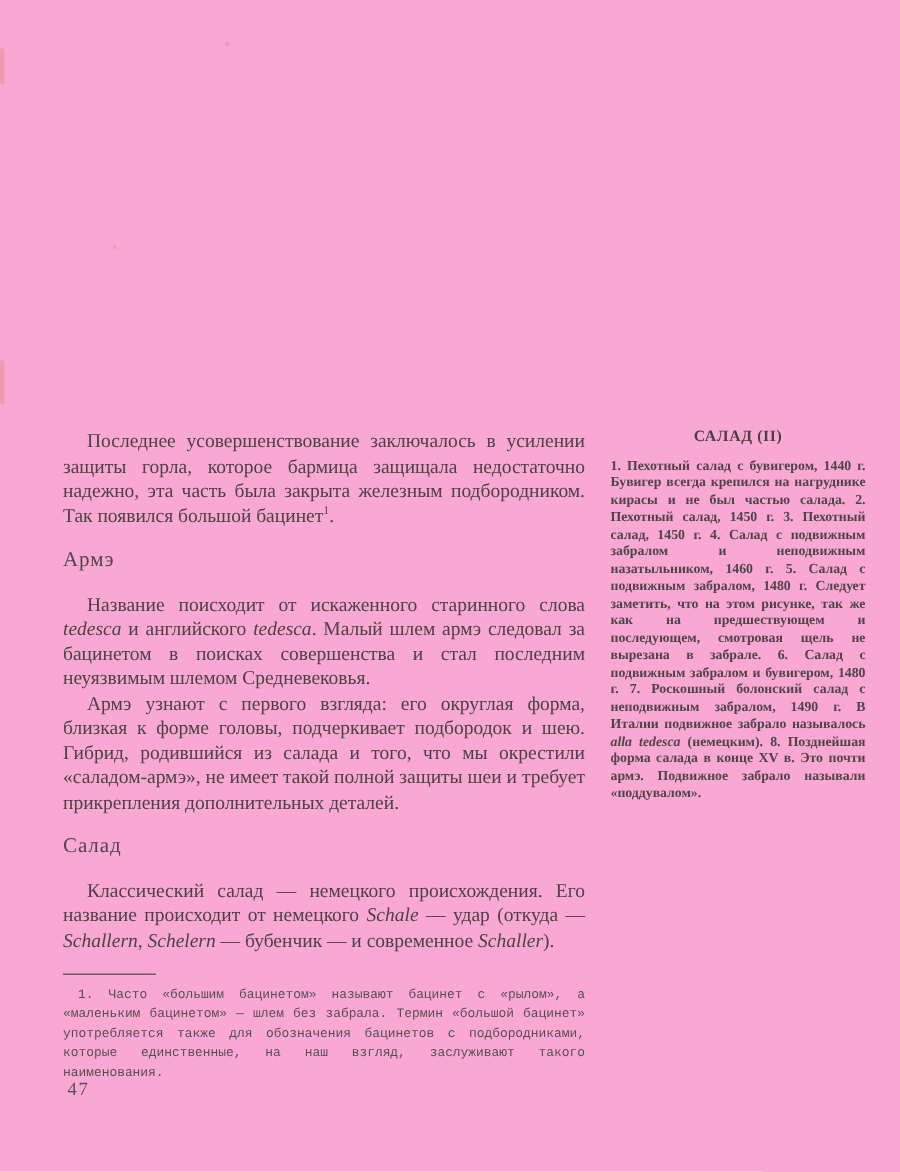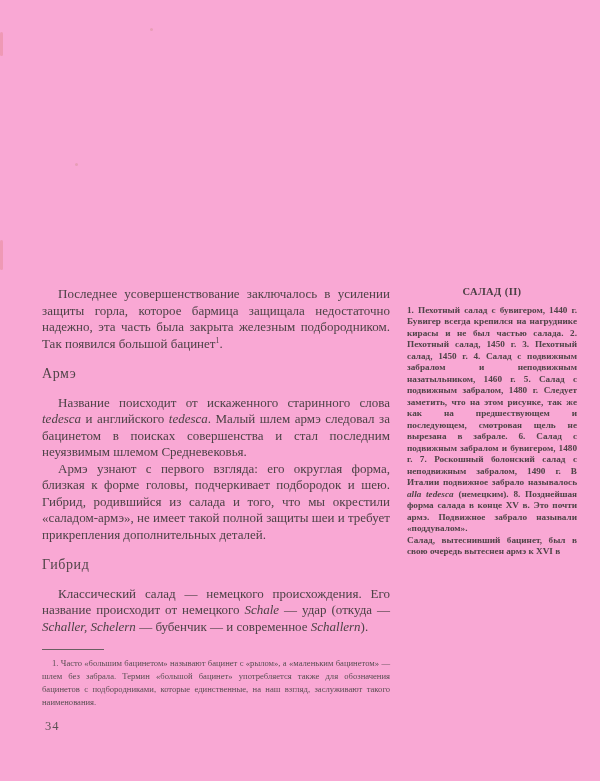--- a/index.html
+++ b/index.html
@@ -75,21 +75,21 @@
     left: 42px; top: 649px; width: 348px;
     font-size: 8.6px; line-height: 13px;
     text-align: justify;
     color: #574d51;
   }
   .footnote-rule {
     width: 62px; height: 0;
     border-top: 1px solid #6a5f62;
     margin: 0 0 7px 0;
   }
-  .footnote p { margin: 0; text-indent: 10px; }
+  .footnote p { margin: 0; text-indent: 10px; font-family: Liberation Mono, monospace; }
 
   
   .page-number {
     position: absolute;
     left: 45px; top: 719px;
     font-size: 12.5px;
     color: #5b5255;
     letter-spacing: 1px;
   }
 </style>
@@ -104,31 +104,30 @@
   <div class="speck" style="left:75px; top:163px;"></div>
 
   <div class="main-col">
     <p>Последнее усовершенствование заключалось в усилении защиты горла, которое бармица защищала недостаточно надежно, эта часть была закрыта железным подбородником. Так появился большой бацинет<sup>1</sup>.</p>
 
     <h2 class="section-heading">Армэ</h2>
 
     <p>Название поисходит от искаженного старинного слова <i>tedesca</i> и английского <i>tedesca</i>. Малый шлем армэ следовал за бацинетом в поисках совершенства и стал последним неуязвимым шлемом Средневековья.</p>
     <p>Армэ узнают с первого взгляда: его округлая форма, близкая к форме головы, подчеркивает подбородок и шею. Гибрид, родившийся из салада и того, что мы окрестили «саладом-армэ», не имеет такой полной защиты шеи и требует прикрепления дополнительных деталей.</p>
 
-    <h2 class="section-heading">Гибрид</h2>
+    <h2 class="section-heading">Салад</h2>
 
-    <p>Классический салад — немецкого происхождения. Его название происходит от немецкого <i>Schale</i> — удар (откуда — <i>Schaller, Schelern</i> — бубенчик — и современное <i>Schallern</i>).</p>
+    <p>Классический салад — немецкого происхождения. Его название происходит от немецкого <i>Schale</i> — удар (откуда — <i>Schallern, Schelern</i> — бубенчик — и современное <i>Schaller</i>).</p>
   </div>
 
   <div class="side-col">
     <h3 class="side-heading">САЛАД (II)</h3>
     <p>1. Пехотный салад с бувигером, 1440 г. Бувигер всегда крепился на нагруднике кирасы и не был частью салада. 2. Пехотный салад, 1450 г. 3. Пехотный салад, 1450 г. 4. Салад с подвижным забралом и неподвижным назатыльником, 1460 г. 5. Салад с подвижным забралом, 1480 г. Следует заметить, что на этом рисунке, так же как на предшествующем и последующем, смотровая щель не вырезана в забрале. 6. Салад с подвижным забралом и бувигером, 1480 г. 7. Роскошный болонский салад с неподвижным забралом, 1490 г. В Италии подвижное забрало называлось <i>alla tedesca</i> (немецким). 8. Позднейшая форма салада в конце XV в. Это почти армэ. Подвижное забрало называли «поддувалом».</p>
-    <p>Салад, вытеснивший бацинет, был в свою очередь вытеснен армэ к XVI в</p>
   </div>
 
   <div class="footnote">
     <div class="footnote-rule"></div>
     <p>1. Часто «большим бацинетом» называют бацинет с «рылом», а «маленьким бацинетом» — шлем без забрала. Термин «большой бацинет» употребляется также для обозначения бацинетов с подбородниками, которые единственные, на наш взгляд, заслуживают такого наименования.</p>
   </div>
 
-  <div class="page-number">34</div>
+  <div class="page-number">47</div>
 
 </div>
 
 </body></html>

